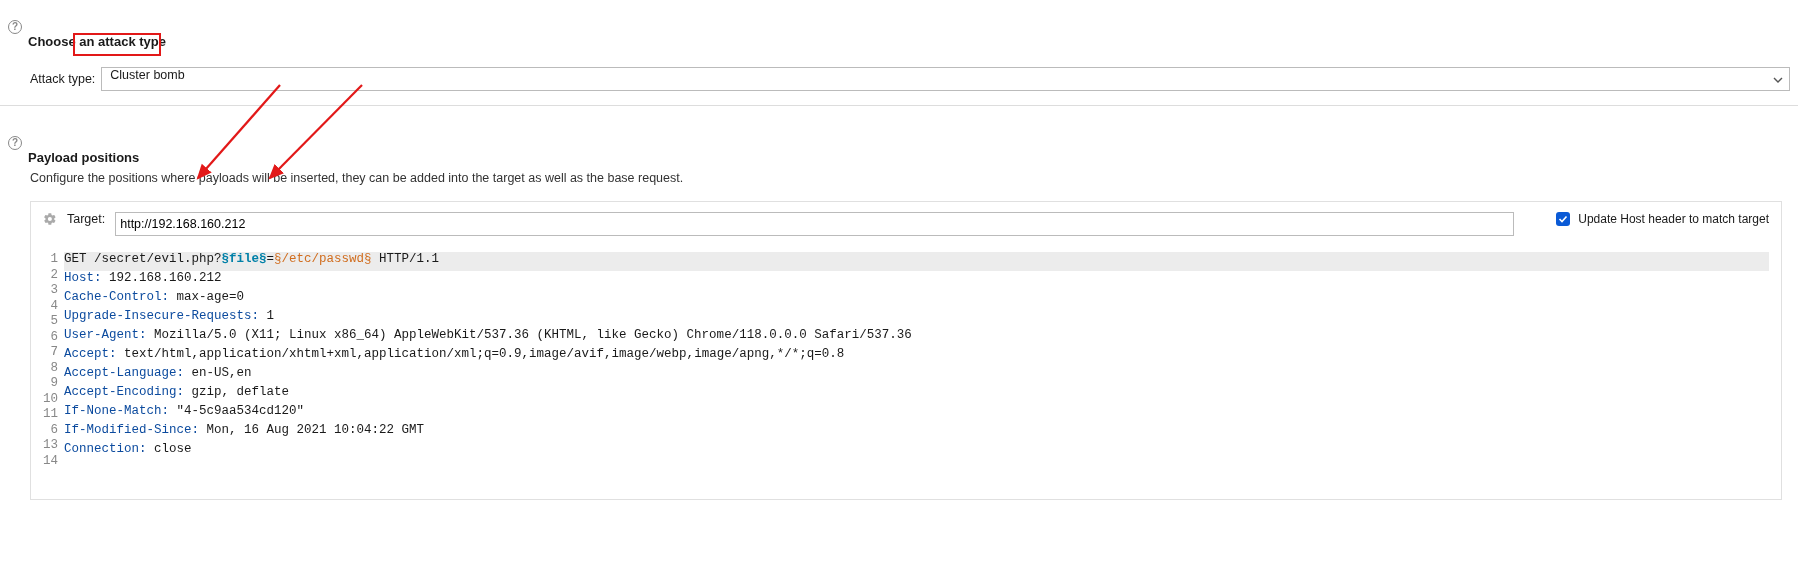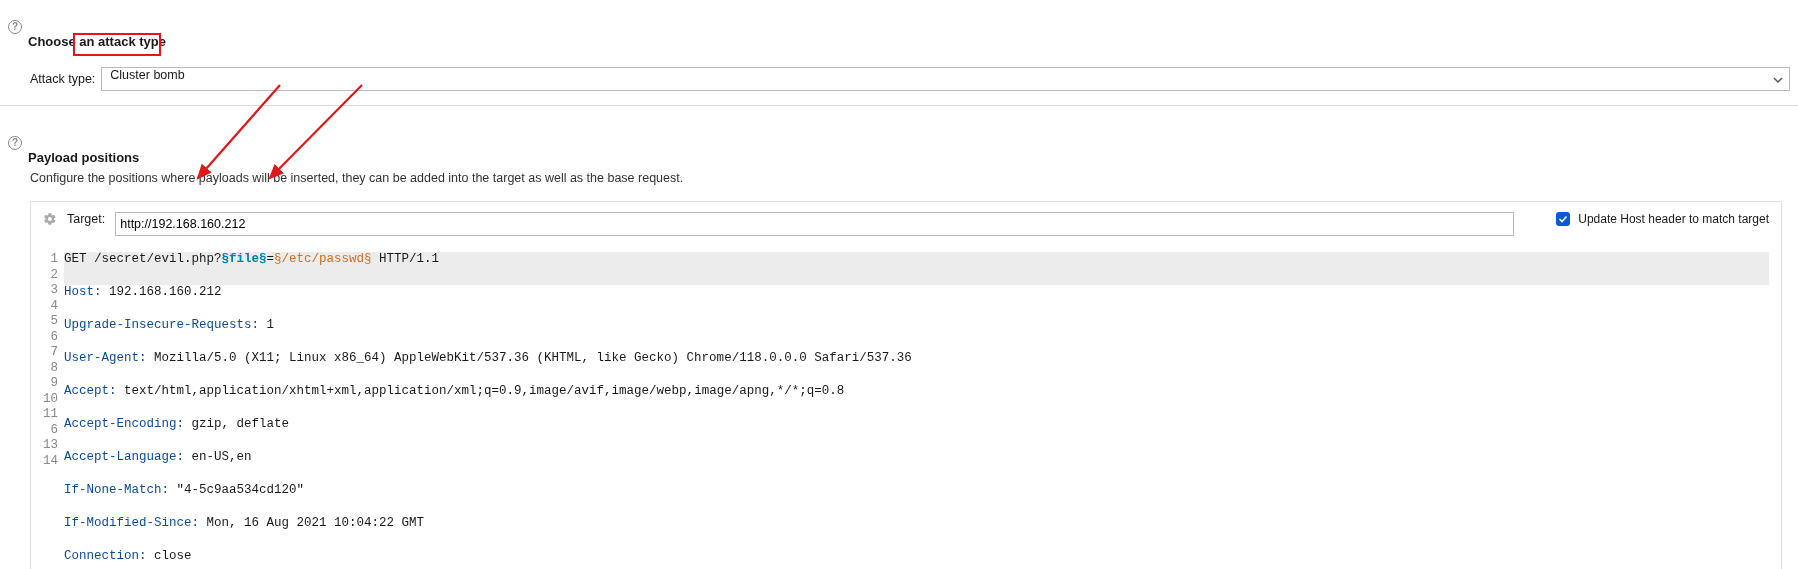--- a/index.html
+++ b/index.html
@@ -20,21 +20,21 @@
   .target-row { display: flex; align-items: flex-start; gap: 10px; }
   .gear-icon { color: #aaa; font-size: 14px; flex-shrink: 0; width: 14px; text-align: center; }
   .target-label { font-size: 12.5px; min-width: 36px; }
   .target-input { flex: 1; height: 24px; border: 1px solid #bbb; padding: 0 4px; font-size: 12.5px; font-family: inherit; background: #fff; }
   .update-host { display: flex; align-items: center; gap: 8px; font-size: 12px; margin-left: 32px; }
   .chk { width: 14px; height: 14px; border-radius: 3px; background: #0a5ad6; display: flex; align-items: center; justify-content: center; color: #fff; font-size: 10px; }
   .editor { margin-top: 16px; display: flex; font-family: "Courier New", monospace; font-size: 12.5px; line-height: 15.5px; }
   .gutter { text-align: right; color: #888; padding-right: 6px; user-select: none; }
   .gutter div { height: 15.5px; }
   .code { flex: 1; }
-  .code-line { height: 33px; white-space: pre; }
+  .code-line { height: 19px; white-space: pre; }
   .code-line.hl { background: #ececec; }
   .hdr { color: #0b4a9e; font-family: Liberation Mono, monospace; }
   .marker1 { color: #0080a8; font-weight: bold; }
   .marker2 { color: #d16d1e; }
   .arrow { position: absolute; pointer-events: none; }
 </style>
 </head>
 <body>
 
 <div class="section" style="padding-top:4px;">
@@ -100,25 +100,26 @@
           <div>9</div>
           <div>10</div>
           <div>11</div>
           <div>6</div>
           <div>13</div>
           <div>14</div>
         </div>
       <div class="code" id="code">
           <div class="code-line hl"><span></span><span>GET /secret/evil.php?</span><span class="marker1">§file§</span><span>=</span><span class="marker2">§/etc/passwd§</span><span> HTTP/1.1</span></div>
           <div class="code-line"><span class="hdr">Host:</span><span> 192.168.160.212</span></div>
+          <div class="code-line"><span class="hdr">Cache-Control:</span><span> max-age=0</span></div>
           <div class="code-line"><span class="hdr">Upgrade-Insecure-Requests:</span><span> 1</span></div>
           <div class="code-line"><span class="hdr">User-Agent:</span><span> Mozilla/5.0 (X11; Linux x86_64) AppleWebKit/537.36 (KHTML, like Gecko) Chrome/118.0.0.0 Safari/537.36</span></div>
           <div class="code-line"><span class="hdr">Accept:</span><span> text/html,application/xhtml+xml,application/xml;q=0.9,image/avif,image/webp,image/apng,*/*;q=0.8</span></div>
+          <div class="code-line"><span class="hdr">Accept-Language:</span><span> en-US,en</span></div>
           <div class="code-line"><span class="hdr">Accept-Encoding:</span><span> gzip, deflate</span></div>
-          <div class="code-line"><span class="hdr">Accept-Language:</span><span> en-US,en</span></div>
           <div class="code-line"><span class="hdr">If-None-Match:</span><span> "4-5c9aa534cd120"</span></div>
           <div class="code-line"><span class="hdr">If-Modified-Since:</span><span> Mon, 16 Aug 2021 10:04:22 GMT</span></div>
           <div class="code-line"><span class="hdr">Connection:</span><span> close</span></div>
           <div class="code-line"><span></span></div>
           <div class="code-line"><span></span></div>
         </div>
     </div>
   </div>
 </div>
 

